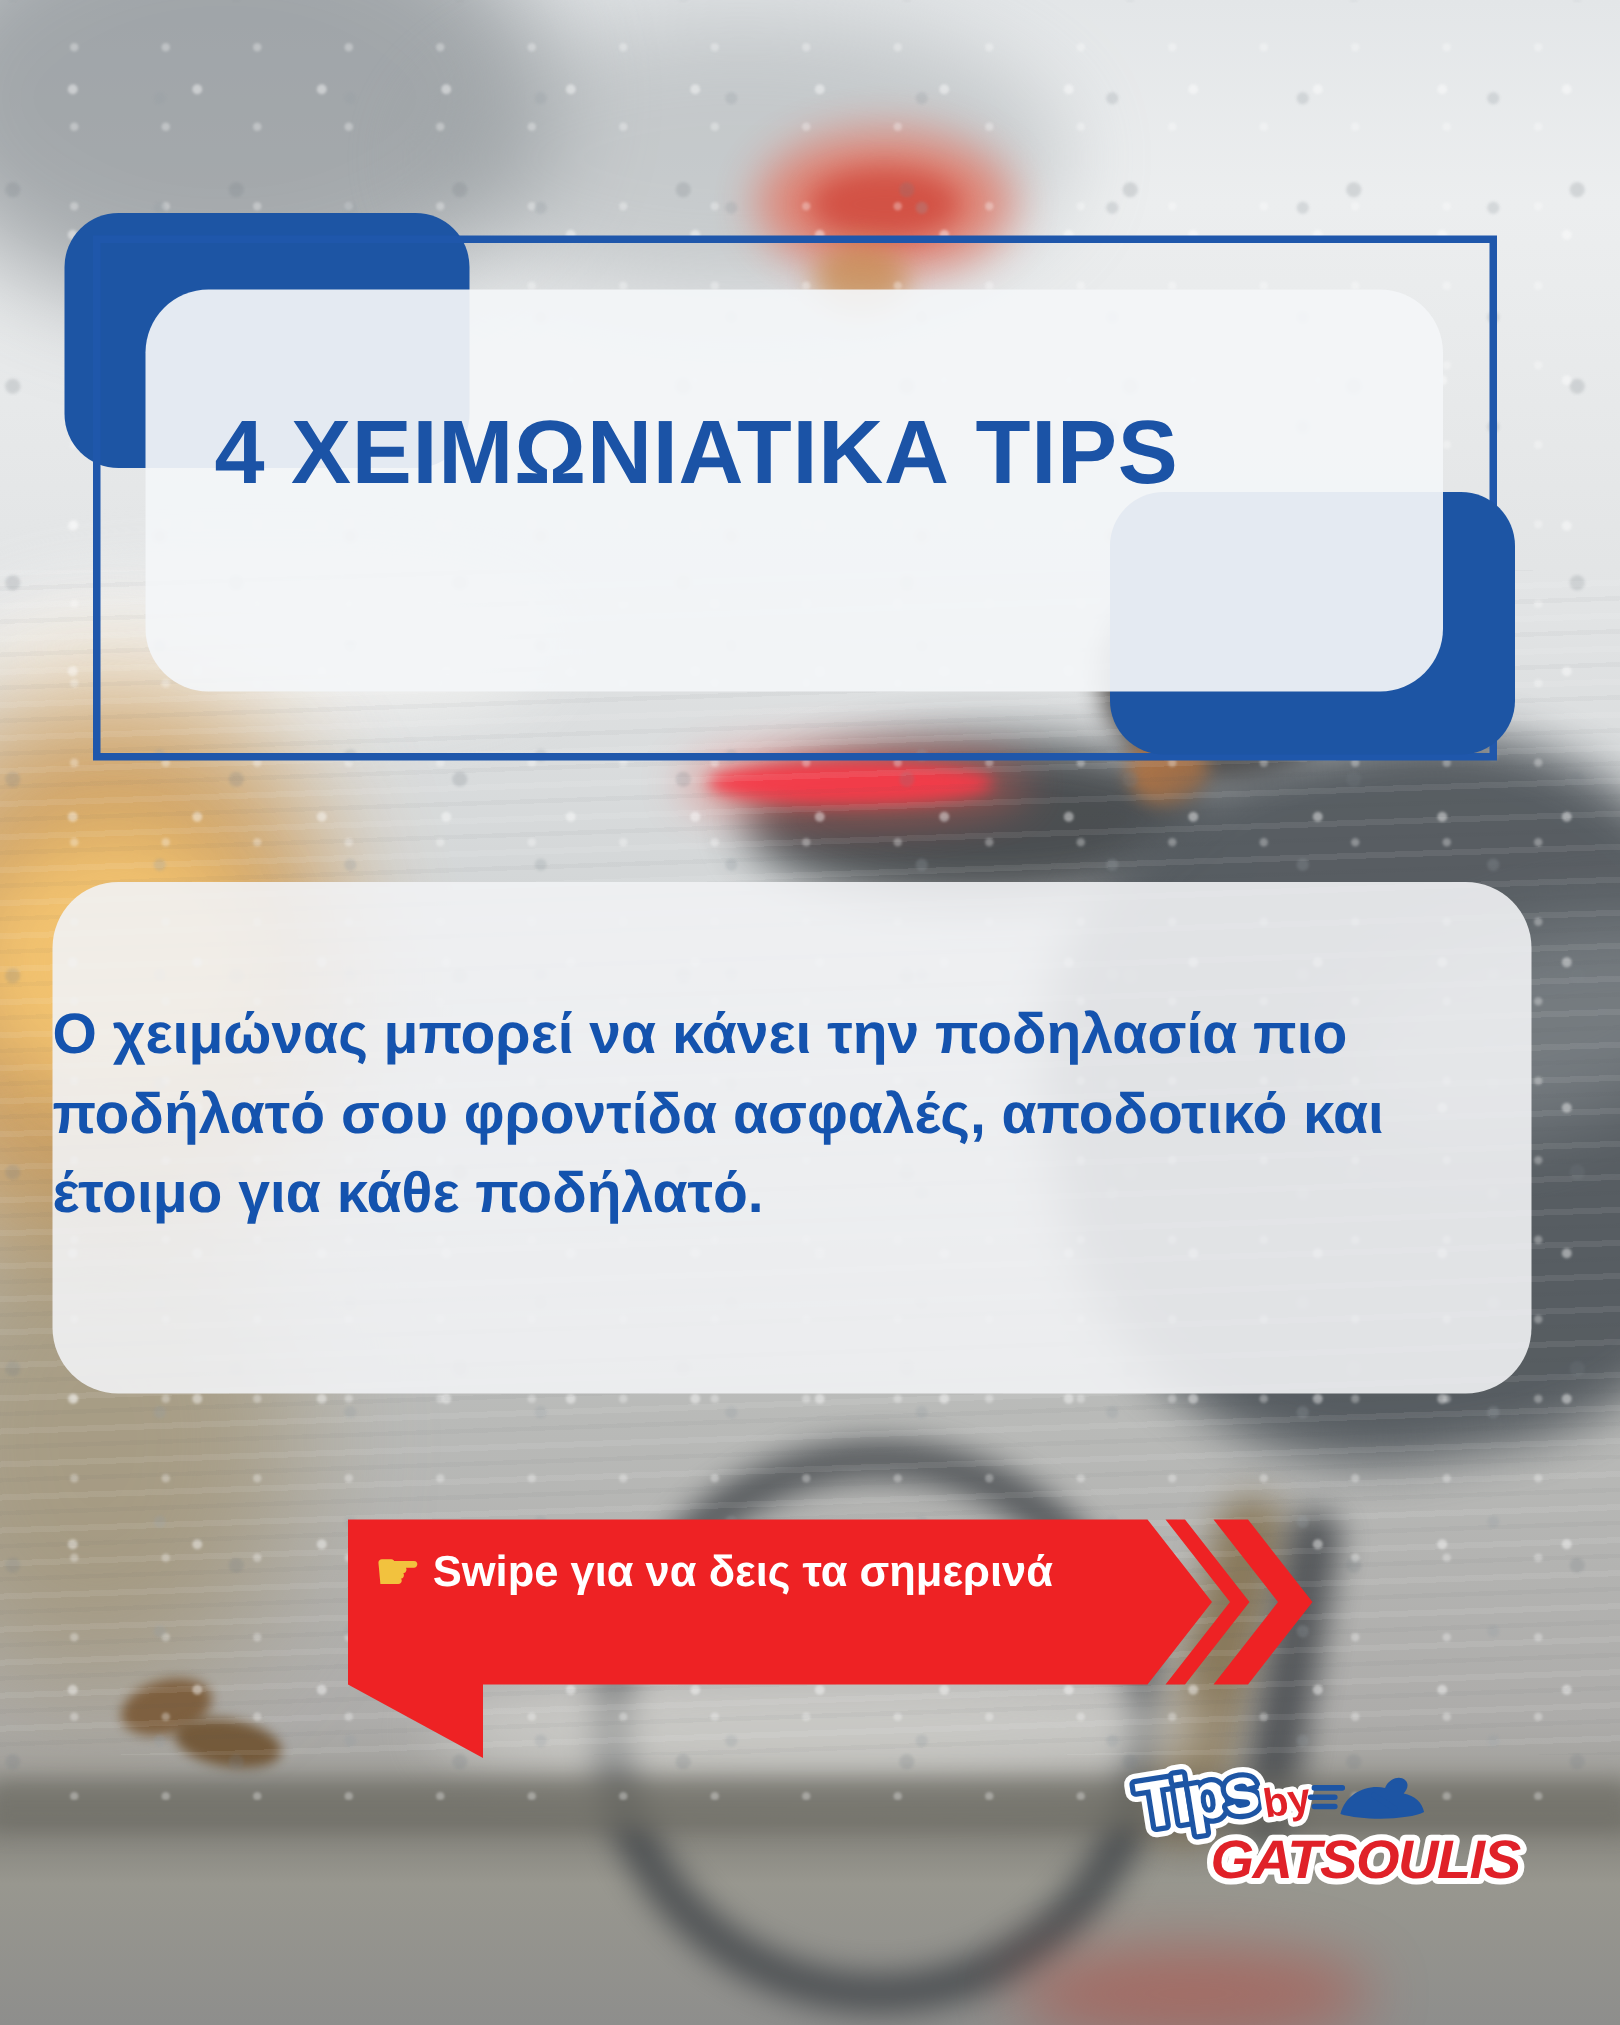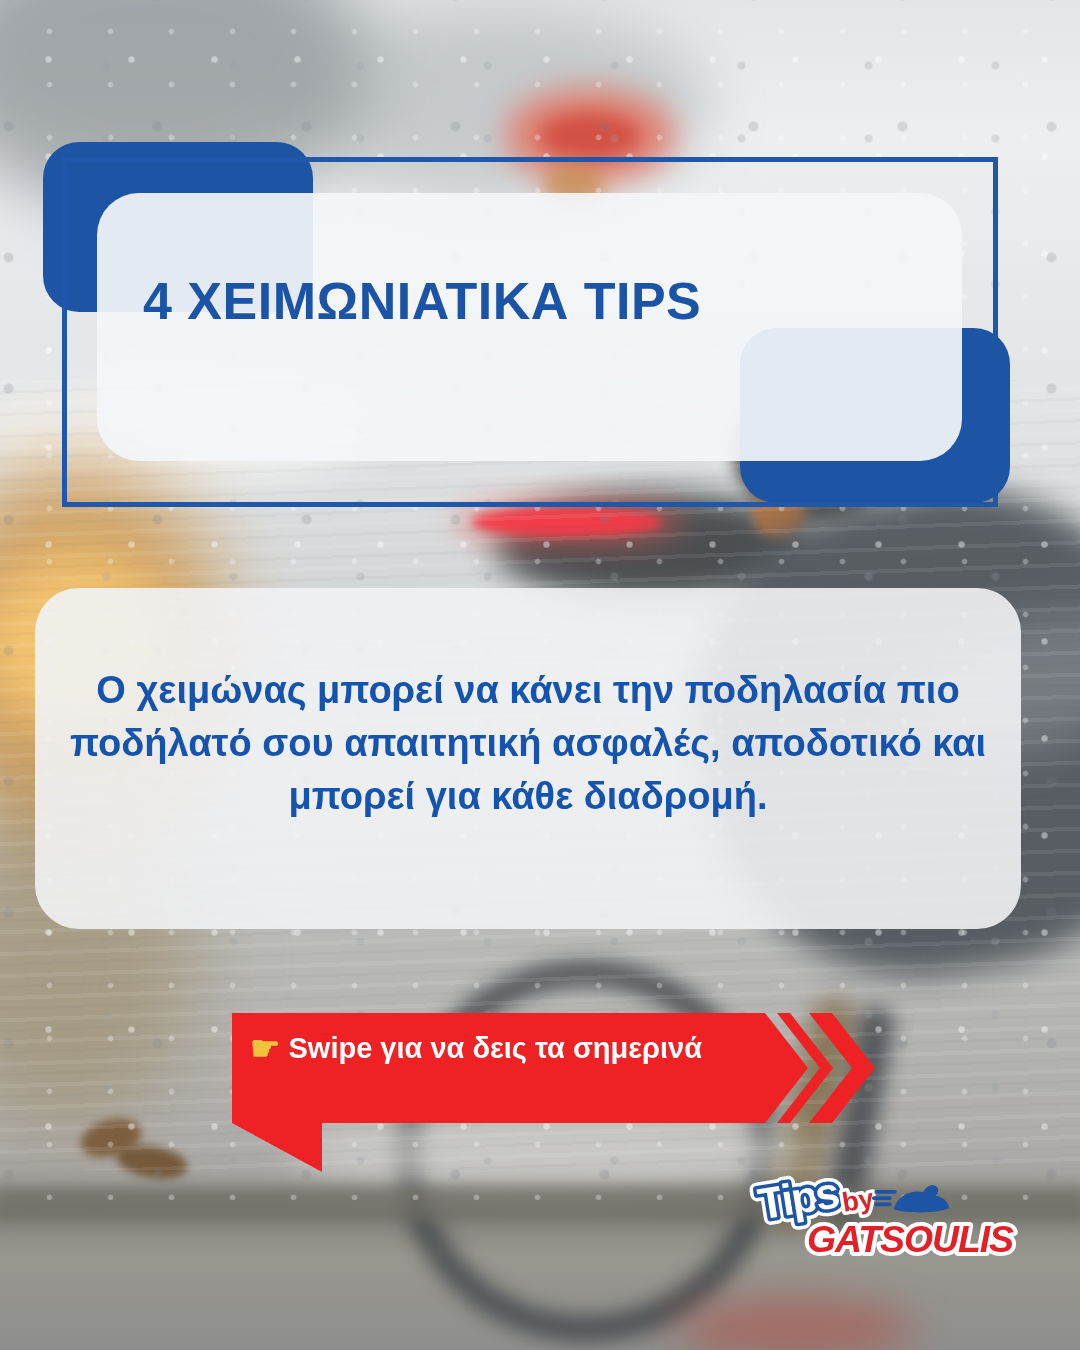--- a/index.html
+++ b/index.html
@@ -55,23 +55,23 @@
     background:repeating-linear-gradient(178deg,
       rgba(255,255,255,0.10) 0 4px, rgba(0,0,0,0) 4px 11px,
       rgba(70,75,80,0.05) 11px 14px, rgba(0,0,0,0) 14px 22px);
   }
   
   .blue-rect-tl{left:43px;top:142px;width:270px;height:170px;border-radius:36px;background:#1d55a4;z-index:3;}
   .outline-rect{left:62px;top:157px;width:926px;height:340px;border:5px solid #1f57ab;z-index:3;}
   .blue-rect-br{left:740px;top:328px;width:270px;height:175px;border-radius:36px;background:#1d55a4;z-index:4;}
   
   .title-card{left:97px;top:193px;width:865px;height:268px;border-radius:42px;background:rgba(243,245,247,0.93);z-index:5;}
-  .title-text{padding:70px 0 0 46px;font-size:52px;line-height:77px;font-weight:700;color:#1b53a6;letter-spacing:.5px;white-space:nowrap;}
+  .title-text{padding:70px 0 0 46px;font-size:60px;line-height:77px;font-weight:700;color:#1b53a6;letter-spacing:.5px;white-space:nowrap;}
   .intro-card{left:35px;top:588px;width:986px;height:341px;border-radius:44px;background:rgba(241,242,244,0.90);z-index:5;}
-  .intro-text{padding-top:76px;text-align:center;font-size:38px;line-height:53px;font-weight:700;color:#1453ae;white-space:nowrap;}
+  .intro-text{padding-top:76px;text-align:left;font-size:38px;line-height:53px;font-weight:700;color:#1453ae;white-space:nowrap;}
   
   .banner-svg{left:228px;top:1008px;z-index:6;}
   .banner-text{left:250px;top:1026px;width:540px;z-index:7;color:#fff;font-weight:700;font-size:29px;line-height:45px;white-space:nowrap;}
   .pointer{color:#f2c23e;font-size:34px;vertical-align:-2px;margin-right:8px;}
   
   .logo-svg{left:735px;top:1162px;z-index:7;}
 </style>
 </head>
 <body>
 
@@ -112,22 +112,22 @@
 
   <div class="abs title-card">
     <div class="title-text">
       <div>4 ΧΕΙΜΩΝΙΑΤΙΚΑ TIPS</div>
     </div>
   </div>
 
   <div class="abs intro-card">
     <div class="intro-text">
       <div>Ο χειμώνας μπορεί να κάνει την ποδηλασία πιο</div>
-      <div>ποδήλατό σου απαιτητική ασφαλές, αποδοτικό και</div>
-      <div>μπορεί για κάθε διαδρομή.</div>
+      <div>ποδήλατό σου φροντίδα ασφαλές, αποδοτικό και</div>
+      <div>έτοιμο για κάθε ποδήλατό.</div>
     </div>
   </div>
 
   <svg class="abs banner-svg" width="660" height="170" viewBox="0 0 660 170">
     <polygon points="4,5 537,5 580,60 537,115 94,115 94,164 4,115" fill="#ee2224"></polygon>
     <polygon points="549,5 562,5 605,60 562,115 549,115 592,60" fill="#ee2224"></polygon>
     <polygon points="581,5 604,5 647,60 604,115 581,115 624,60" fill="#ee2224"></polygon>
   </svg>
   <div class="abs banner-text">
     <div>

